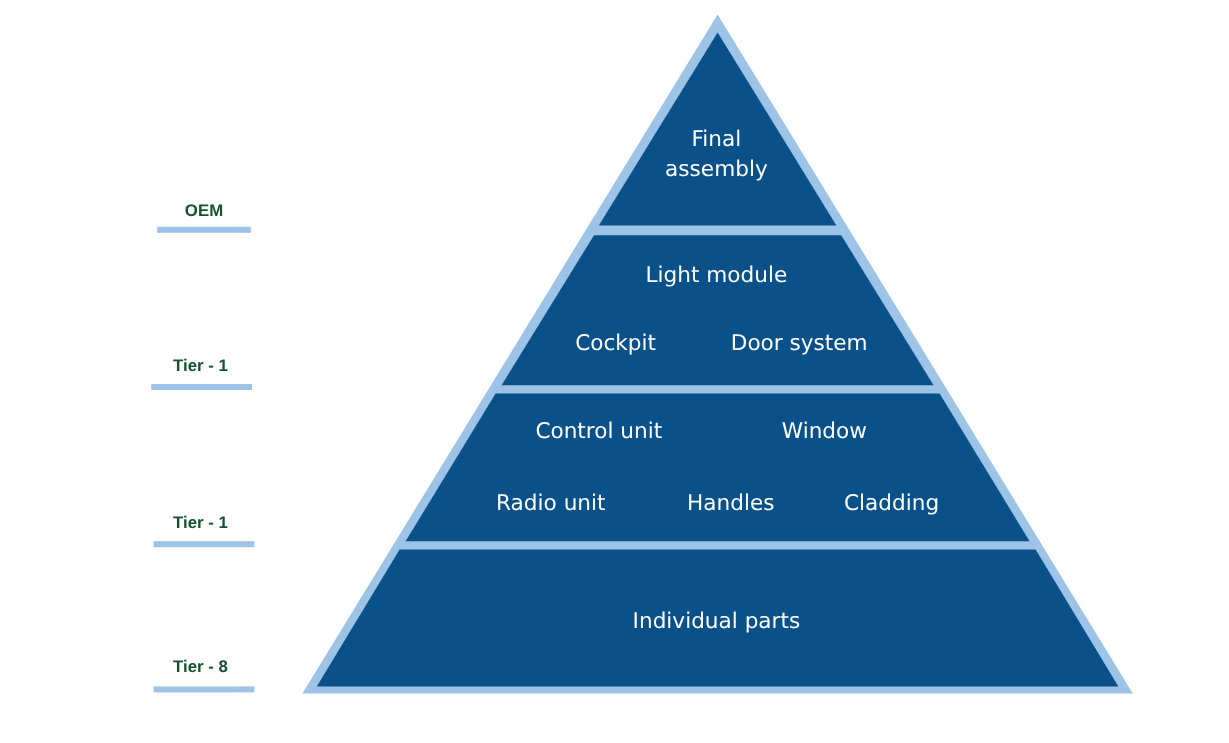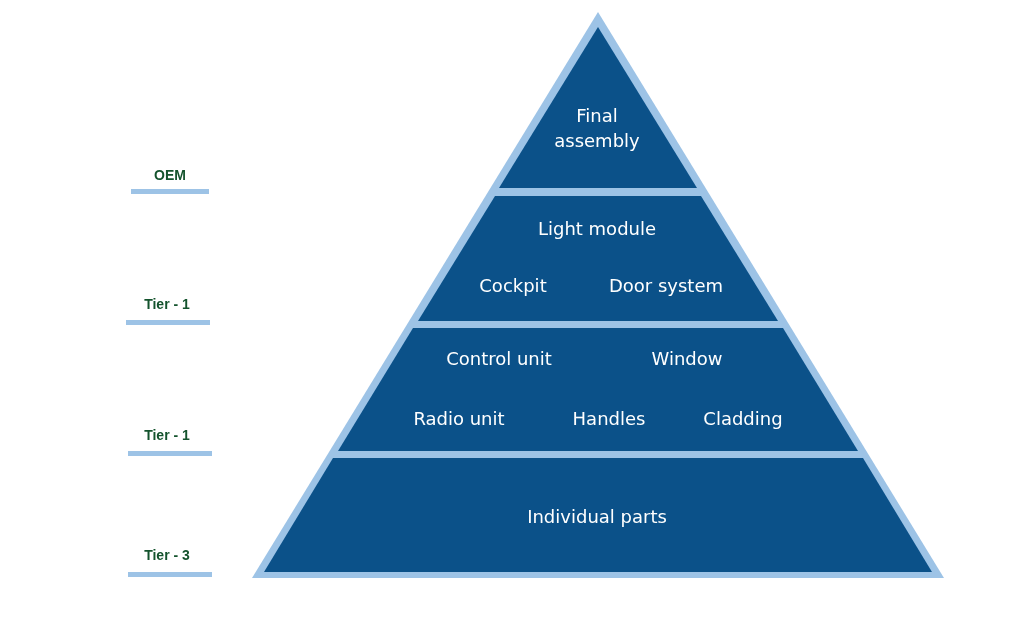--- a/index.html
+++ b/index.html
@@ -39,14 +39,14 @@
 
 <div class="tier-label" style="left:130px; top:167px;">OEM</div>
 <div class="tier-underline" style="left:131px; top:189px; width:78px;"></div>
 
 <div class="tier-label" style="left:127px; top:296px;">Tier - 1</div>
 <div class="tier-underline" style="left:126px; top:320px; width:84px;"></div>
 
 <div class="tier-label" style="left:127px; top:427px;">Tier - 1</div>
 <div class="tier-underline" style="left:128px; top:451px; width:84px;"></div>
 
-<div class="tier-label" style="left:127px; top:547px;">Tier - 3</div>
+<div class="tier-label" style="left:127px; top:547px;">Tier - 8</div>
 <div class="tier-underline" style="left:128px; top:572px; width:84px;"></div>
 
 </body></html>

